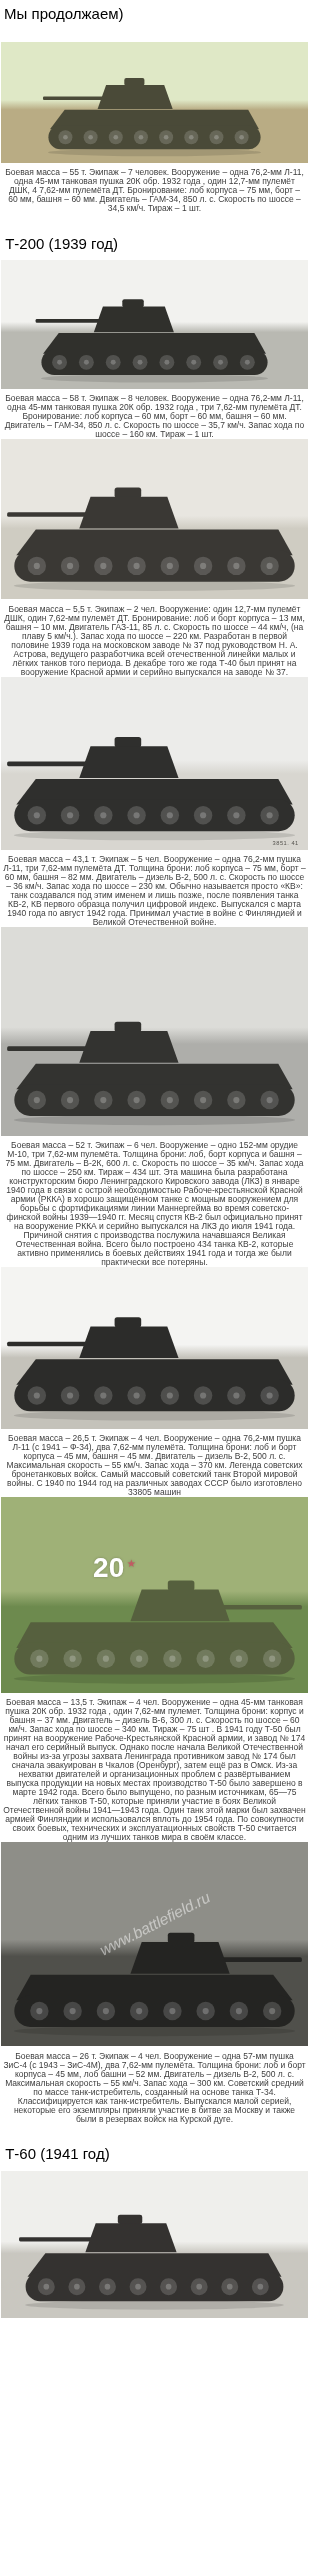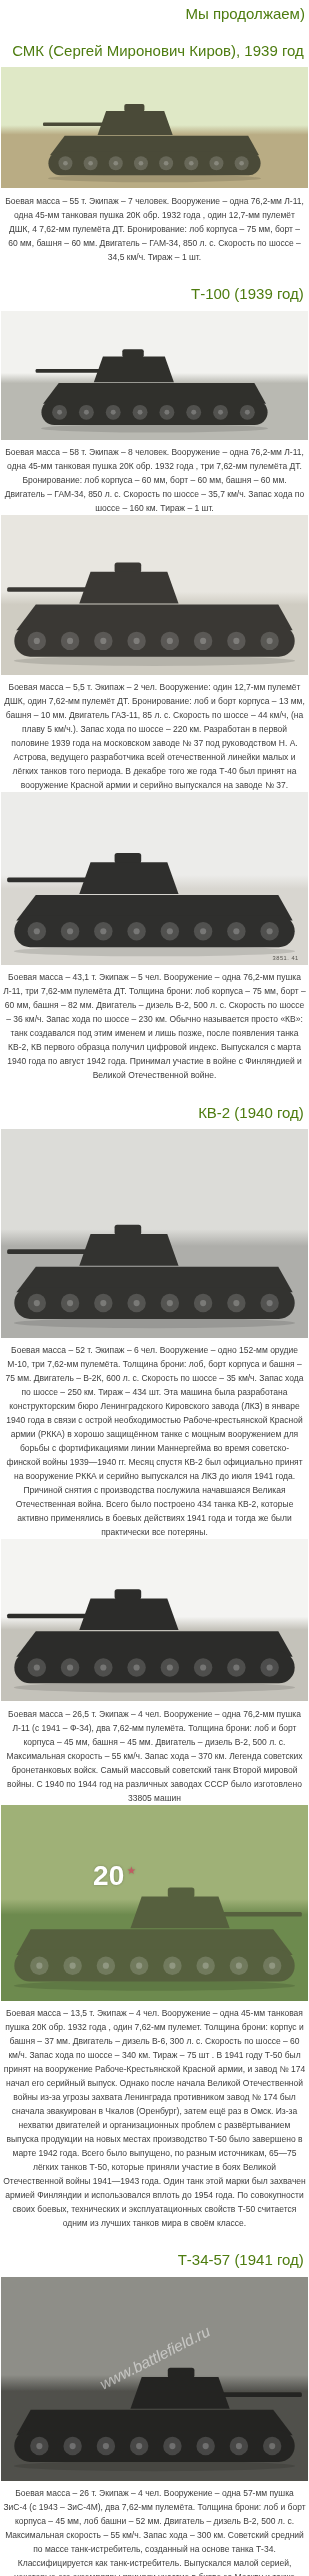--- a/index.html
+++ b/index.html
@@ -5,22 +5,22 @@
   html,body{margin:0;padding:0;}
   body{
     width:309px;
     background:#ffffff;
     font-family:"Liberation Sans", sans-serif;
     color:#3d3d3d;
     position:relative;
   }
   h1,h2{
     font-weight:400;
-    color:#4d7c0f;
-    text-align:right;
+    color:#000000;
+    text-align:left;
     font-size:15px;
     line-height:1.15;
   }
   h1{margin:5.2px 4.1px 19.6px;}
   section h2{margin:21.6px 5.2px 8.2px;}
   main section:first-child h2{margin-top:12.4px;}
   .photo{
     position:relative;
     margin:0 1px 5.2px;
     overflow:hidden;
@@ -30,21 +30,21 @@
     position:absolute;
     bottom:4%;
     left:0;
     width:100%;
     height:80%;
     display:block;
   }
   .photo svg.flip{transform:scaleX(-1);}
   .desc{
     font-size:8.5px;
-    line-height:14px;
+    line-height:9px;
     text-align:center;
     margin:0;
     padding:0 3.1px;
   }
   .overlay{position:absolute;font-family:"Liberation Sans",sans-serif;}
   .overlay.caption{
     right:9.3px;bottom:4.1px;
     font-size:5.7px;color:#55534e;letter-spacing:0.5px;
   }
   .overlay.watermark{
@@ -61,21 +61,20 @@
   }
   .star{font-size:10.3px;color:#c25a63;vertical-align:super;margin-left:2.6px;font-weight:400;}
 </style>
 </head>
 <body>
 
 <h1>Мы продолжаем)</h1>
 
 <main id="sections">
     <section>
-    <h2>СМК (Сергей Миронович Киров), 1939 год</h2>
     <figure class="photo" style="height: 121px; background: linear-gradient(rgb(223, 232, 198) 0%, rgb(223, 232, 198) 48%, rgb(185, 172, 132) 56%, rgb(185, 172, 132) 100%);">
       <svg class="tank-svg" viewBox="0 0 600 250" preserveAspectRatio="xMidYMax meet" aria-hidden="true">
         <ellipse cx="300" cy="236" rx="275" ry="10" fill="#000000" opacity="0.12"></ellipse>
         <rect class="tank-fill" x="12" y="92" width="165" height="9" rx="3" fill="#4a4a38"></rect>
         <rect class="tank-fill" x="222" y="44" width="52" height="20" rx="5" fill="#4a4a38"></rect>
         <path class="tank-fill" d="M175 62 h150 l22 62 h-194 z" fill="#4a4a38"></path>
         <path class="tank-fill" d="M30 176 L570 176 L542 126 L68 126 Z" fill="#4a4a38"></path>
         <rect class="tank-fill" x="26" y="166" width="548" height="62" rx="31" fill="#4a4a38"></rect>
         <g fill="#ffffff" opacity="0.16">
           <circle cx="70" cy="197" r="18"></circle>
@@ -96,21 +95,21 @@
             <circle cx="395" cy="197" r="6"></circle>
           <circle cx="460" cy="197" r="6"></circle>
             <circle cx="525" cy="197" r="6"></circle>
         </g>
       </svg>
 
     </figure>
     <p class="desc">Боевая масса – 55 т. Экипаж – 7 человек. Вооружение – одна 76,2-мм Л-11, одна 45-мм танковая пушка 20К обр. 1932 года , один 12,7-мм пулемёт ДШК, 4 7,62-мм пулемёта ДТ. Бронирование: лоб корпуса – 75 мм, борт – 60 мм, башня – 60 мм. Двигатель – ГАМ-34, 850 л. с. Скорость по шоссе – 34,5 км/ч. Тираж – 1 шт.</p>
   </section>
     <section>
-    <h2>Т-100 (1939 год)</h2>
+    <h2>Т-200 (1939 год)</h2>
     <figure class="photo" style="height: 129px; background: linear-gradient(rgb(242, 242, 239) 0%, rgb(242, 242, 239) 48%, rgb(185, 185, 178) 56%, rgb(185, 185, 178) 100%);">
       <svg class="tank-svg" viewBox="0 0 600 250" preserveAspectRatio="xMidYMax meet" aria-hidden="true">
         <ellipse cx="300" cy="236" rx="275" ry="10" fill="#000000" opacity="0.12"></ellipse>
         <rect class="tank-fill" x="12" y="92" width="165" height="9" rx="3" fill="#30302c"></rect>
         <rect class="tank-fill" x="222" y="44" width="52" height="20" rx="5" fill="#30302c"></rect>
         <path class="tank-fill" d="M175 62 h150 l22 62 h-194 z" fill="#30302c"></path>
         <path class="tank-fill" d="M30 176 L570 176 L542 126 L68 126 Z" fill="#30302c"></path>
         <rect class="tank-fill" x="26" y="166" width="548" height="62" rx="31" fill="#30302c"></rect>
         <g fill="#ffffff" opacity="0.16">
           <circle cx="70" cy="197" r="18"></circle>
@@ -199,21 +198,20 @@
             <circle cx="395" cy="197" r="6"></circle>
           <circle cx="460" cy="197" r="6"></circle>
             <circle cx="525" cy="197" r="6"></circle>
         </g>
       </svg>
       <span class="overlay caption">3851. 41</span>
     </figure>
     <p class="desc">Боевая масса – 43,1 т. Экипаж – 5 чел. Вооружение – одна 76,2-мм пушка Л-11, три 7,62-мм пулемёта ДТ. Толщина брони: лоб корпуса – 75 мм, борт – 60 мм, башня – 82 мм. Двигатель – дизель В-2, 500 л. с. Скорость по шоссе – 36 км/ч. Запас хода по шоссе – 230 км. Обычно называется просто «КВ»: танк создавался под этим именем и лишь позже, после появления танка КВ-2, КВ первого образца получил цифровой индекс. Выпускался с марта 1940 года по август 1942 года. Принимал участие в войне с Финляндией и Великой Отечественной войне.</p>
   </section>
     <section>
-    <h2>КВ-2 (1940 год)</h2>
     <figure class="photo" style="height: 209px; background: linear-gradient(rgb(220, 220, 216) 0%, rgb(220, 220, 216) 48%, rgb(174, 174, 170) 56%, rgb(174, 174, 170) 100%);">
       <svg class="tank-svg" viewBox="0 0 600 250" preserveAspectRatio="xMidYMax meet" aria-hidden="true">
         <ellipse cx="300" cy="236" rx="275" ry="10" fill="#000000" opacity="0.12"></ellipse>
         <rect class="tank-fill" x="12" y="92" width="165" height="9" rx="3" fill="#333330"></rect>
         <rect class="tank-fill" x="222" y="44" width="52" height="20" rx="5" fill="#333330"></rect>
         <path class="tank-fill" d="M175 62 h150 l22 62 h-194 z" fill="#333330"></path>
         <path class="tank-fill" d="M30 176 L570 176 L542 126 L68 126 Z" fill="#333330"></path>
         <rect class="tank-fill" x="26" y="166" width="548" height="62" rx="31" fill="#333330"></rect>
         <g fill="#ffffff" opacity="0.16">
           <circle cx="70" cy="197" r="18"></circle>
@@ -302,21 +300,20 @@
             <circle cx="395" cy="197" r="6"></circle>
           <circle cx="460" cy="197" r="6"></circle>
             <circle cx="525" cy="197" r="6"></circle>
         </g>
       </svg>
       <span class="overlay turret-number">20<span class="star">★</span></span>
     </figure>
     <p class="desc">Боевая масса – 13,5 т. Экипаж – 4 чел. Вооружение – одна 45-мм танковая пушка 20К обр. 1932 года , один 7,62-мм пулемет. Толщина брони: корпус и башня – 37 мм. Двигатель – дизель В-6, 300 л. с. Скорость по шоссе – 60 км/ч. Запас хода по шоссе – 340 км. Тираж – 75 шт . В 1941 году Т-50 был принят на вооружение Рабоче-Крестьянской Красной армии, и завод № 174 начал его серийный выпуск. Однако после начала Великой Отечественной войны из-за угрозы захвата Ленинграда противником завод № 174 был сначала эвакуирован в Чкалов (Оренбург), затем ещё раз в Омск. Из-за нехватки двигателей и организационных проблем с развёртыванием выпуска продукции на новых местах производство Т-50 было завершено в марте 1942 года. Всего было выпущено, по разным источникам, 65—75 лёгких танков Т-50, которые приняли участие в боях Великой Отечественной войны 1941—1943 года. Один танк этой марки был захвачен армией Финляндии и использовался вплоть до 1954 года. По совокупности своих боевых, технических и эксплуатационных свойств Т-50 считается одним из лучших танков мира в своём классе.</p>
   </section>
     <section>
-    <h2>Т-34-57 (1941 год)</h2>
     <figure class="photo" style="height: 204px; background: linear-gradient(rgb(142, 142, 136) 0%, rgb(142, 142, 136) 48%, rgb(80, 80, 75) 56%, rgb(80, 80, 75) 100%);">
       <svg class="tank-svg flip" viewBox="0 0 600 250" preserveAspectRatio="xMidYMax meet" aria-hidden="true">
         <ellipse cx="300" cy="236" rx="275" ry="10" fill="#000000" opacity="0.12"></ellipse>
         <rect class="tank-fill" x="12" y="92" width="165" height="9" rx="3" fill="#242422"></rect>
         <rect class="tank-fill" x="222" y="44" width="52" height="20" rx="5" fill="#242422"></rect>
         <path class="tank-fill" d="M175 62 h150 l22 62 h-194 z" fill="#242422"></path>
         <path class="tank-fill" d="M30 176 L570 176 L542 126 L68 126 Z" fill="#242422"></path>
         <rect class="tank-fill" x="26" y="166" width="548" height="62" rx="31" fill="#242422"></rect>
         <g fill="#ffffff" opacity="0.16">
           <circle cx="70" cy="197" r="18"></circle>
@@ -337,20 +334,21 @@
             <circle cx="395" cy="197" r="6"></circle>
           <circle cx="460" cy="197" r="6"></circle>
             <circle cx="525" cy="197" r="6"></circle>
         </g>
       </svg>
       <span class="overlay watermark">www.battlefield.ru</span>
     </figure>
     <p class="desc">Боевая масса – 26 т. Экипаж – 4 чел. Вооружение – одна 57-мм пушка ЗиС-4 (с 1943 – ЗиС-4М), два 7,62-мм пулемёта. Толщина брони: лоб и борт корпуса – 45 мм, лоб башни – 52 мм. Двигатель – дизель В-2, 500 л. с. Максимальная скорость – 55 км/ч. Запас хода – 300 км. Советский средний по массе танк-истребитель, созданный на основе танка Т-34. Классифицируется как танк-истребитель. Выпускался малой серией, некоторые его экземпляры приняли участие в битве за Москву и также были в резервах войск на Курской дуге.</p>
   </section>
     <section>
+    <h2>Т-60 (1941 год)</h2>
     <figure class="photo" style="height: 147px; background: linear-gradient(rgb(239, 239, 236) 0%, rgb(239, 239, 236) 48%, rgb(201, 199, 192) 56%, rgb(201, 199, 192) 100%);">
       <svg class="tank-svg" viewBox="0 0 600 250" preserveAspectRatio="xMidYMax meet" aria-hidden="true">
         <ellipse cx="300" cy="236" rx="275" ry="10" fill="#000000" opacity="0.12"></ellipse>
         <rect class="tank-fill" x="12" y="92" width="165" height="9" rx="3" fill="#343230"></rect>
         <rect class="tank-fill" x="222" y="44" width="52" height="20" rx="5" fill="#343230"></rect>
         <path class="tank-fill" d="M175 62 h150 l22 62 h-194 z" fill="#343230"></path>
         <path class="tank-fill" d="M30 176 L570 176 L542 126 L68 126 Z" fill="#343230"></path>
         <rect class="tank-fill" x="26" y="166" width="548" height="62" rx="31" fill="#343230"></rect>
         <g fill="#ffffff" opacity="0.16">
           <circle cx="70" cy="197" r="18"></circle>

